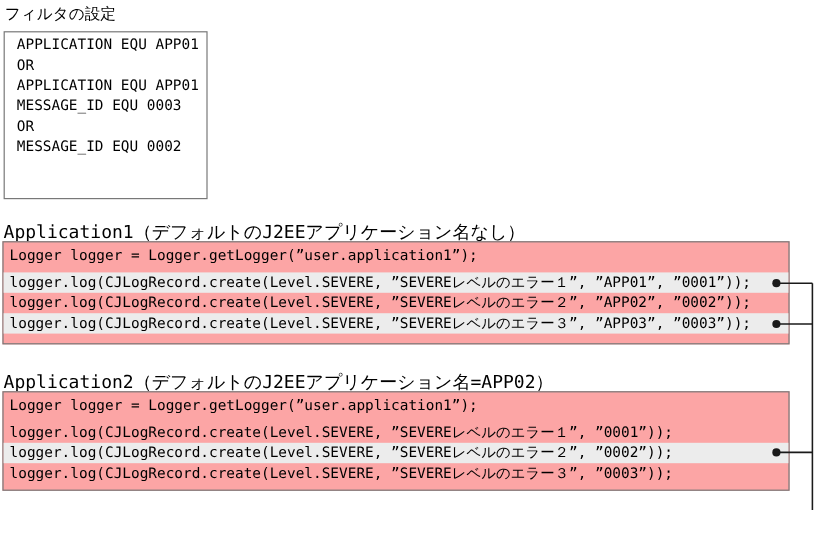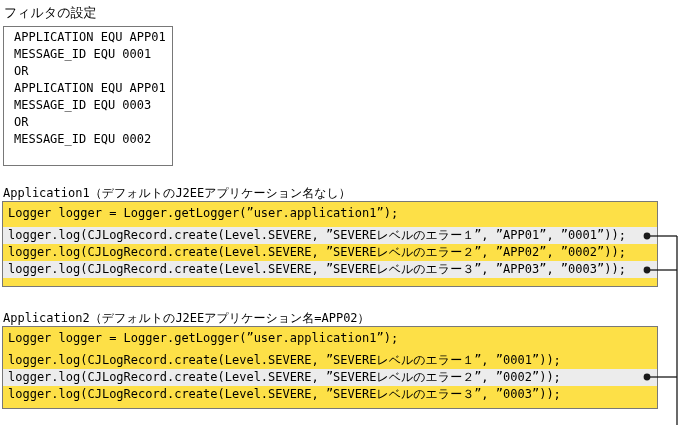--- a/index.html
+++ b/index.html
@@ -14,26 +14,26 @@
     font-size:13px;line-height:16px;white-space:pre;
   }
   .filter-box{
     position:absolute;left:3px;top:26px;width:170px;height:140px;
     border:1px solid #787878;box-sizing:border-box;
     padding:2px 0 0 5px;background:#fff;
   }
   .filter-box .code-line{font-size:12px;line-height:17px;white-space:pre;}
   .app-label{
     position:absolute;left:3px;
-    font-size:12px;line-height:15px;white-space:pre;
+    font-size:15px;line-height:15px;white-space:pre;
   }
   .app-box{
     position:absolute;left:2px;width:656px;
     border:1px solid #787878;box-sizing:border-box;
-    background:#fde047;padding-top:3px;
+    background:#fca5a5;padding-top:3px;
   }
   .code-line{
     font-size:12px;line-height:17px;white-space:pre;
     padding-left:5px;
   }
   .logger-line{margin-bottom:5px;}
   .hl{background:#ececec;}
   .connector-svg{position:absolute;left:0;top:0;pointer-events:none;}
   .caption{
     position:absolute;right:1px;top:427px;
@@ -42,21 +42,20 @@
 </style>
 </head>
 <body>
 
 <div class="canvas">
 
   <div class="fig-title">フィルタの設定</div>
 
   <div class="filter-box">
     <div class="code-line">APPLICATION EQU APP01</div>
-    <div class="code-line">MESSAGE_ID EQU 0001</div>
     <div class="code-line">OR</div>
     <div class="code-line">APPLICATION EQU APP01</div>
     <div class="code-line">MESSAGE_ID EQU 0003</div>
     <div class="code-line">OR</div>
     <div class="code-line">MESSAGE_ID EQU 0002</div>
   </div>
 
   <div class="app-label" style="top:186px;">Application1（デフォルトのJ2EEアプリケーション名なし）</div>
   <div class="app-box" style="top:201px;height:86px;">
     <div class="code-line logger-line">Logger logger = Logger.getLogger(”user.application1”);</div>

